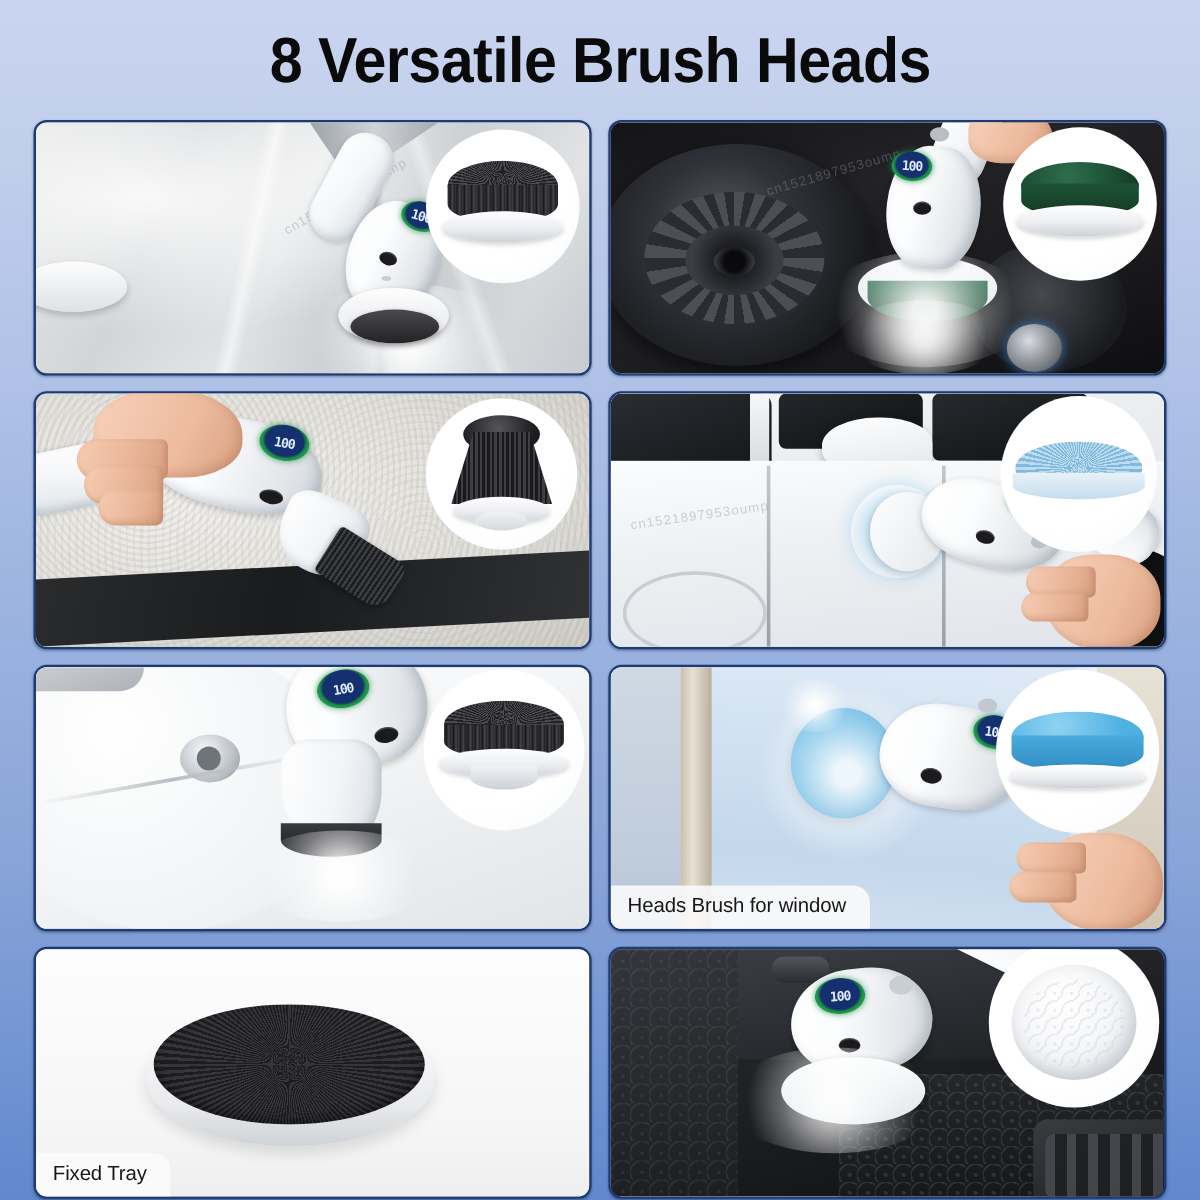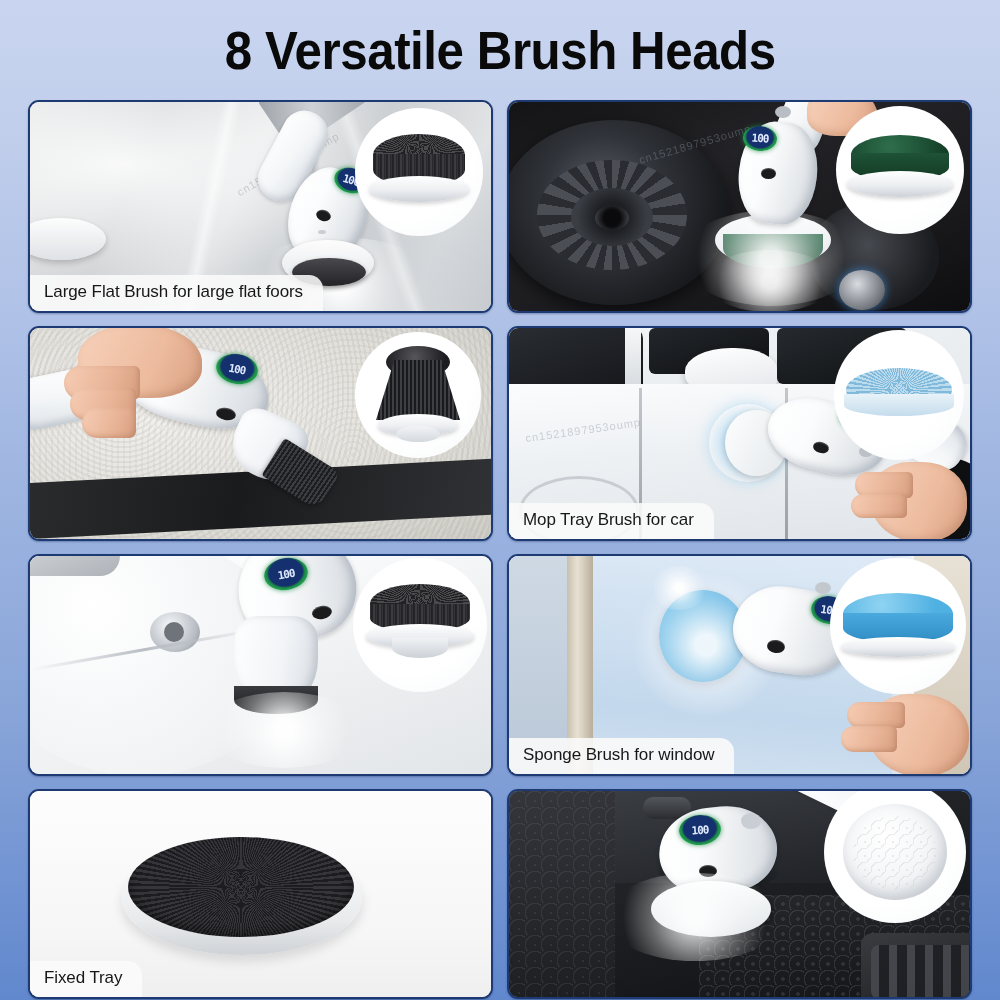--- a/index.html
+++ b/index.html
@@ -198,21 +198,20 @@
     </div>
 
     <div class="inset" style="right:8px;top:6px;width:128px;height:128px;">
       <div style="position:relative;width:104px;height:80px;">
         <div class="bristle-top" style="left:6px;top:2px;width:92px;height:42px;"></div>
         <div class="bristle-side" style="left:6px;top:22px;width:92px;height:32px;border-radius:0 0 46px 46px/0 0 16px 16px;"></div>
         <div class="base-disc" style="left:2px;top:44px;width:100px;height:26px;"></div>
       </div>
     </div>
 
-    <div class="caption">Large Flat Brush for large flat foors</div>
   </div>
 
   <div class="card">
     <div class="scene" style="background:linear-gradient(160deg,#141416 0%,#232327 35%,#1a1a1d 70%,#0e0e10 100%);">
       <div style="position:absolute;left:-10px;top:18px;width:230px;height:185px;border-radius:50%;background:radial-gradient(circle at 45% 40%,#5a5d63 0%,#303339 35%,#17181b 75%);box-shadow:0 6px 18px rgba(0,0,0,.6);"></div>
       <div style="position:absolute;left:28px;top:58px;width:150px;height:110px;border-radius:50%;background:repeating-conic-gradient(from 0deg,#4b4e54 0deg 9deg,#2a2c31 9deg 18deg);"></div>
       <div style="position:absolute;left:62px;top:86px;width:82px;height:58px;border-radius:50%;background:radial-gradient(circle,#1d1f23 30%,#3a3d43 70%);"></div>
       <div style="position:absolute;left:86px;top:104px;width:34px;height:24px;border-radius:50%;background:radial-gradient(circle,#0a0a0c 40%,#52555b);"></div>
       <div style="position:absolute;left:300px;top:100px;width:130px;height:108px;border-radius:50%;background:radial-gradient(circle at 45% 40%,#46494f,#1a1b1e 70%);"></div>
       <span class="watermark" style="left:128px;top:36px;transform:rotate(-16deg);">cn1521897953oump</span>
@@ -323,21 +322,20 @@
 
     <div class="inset" style="right:6px;top:2px;width:130px;height:130px;">
       <div style="position:relative;width:110px;height:54px;">
         <div style="position:absolute;left:2px;top:0;width:106px;height:44px;border-radius:50%;background:
              repeating-conic-gradient(from 10deg,#bcdcee 0deg 3deg,#7fb9db 3deg 6deg),
              radial-gradient(circle at 40% 30%,#d6ecf7,#86bdde 80%);"></div>
         <div style="position:absolute;left:0;top:26px;width:110px;height:22px;border-radius:0 0 55px 55px/0 0 11px 11px;background:linear-gradient(180deg,#e8f2f8,#c5dced);"></div>
       </div>
     </div>
 
-    <div class="caption">Mop Tray Brush for car</div>
   </div>
 
   <div class="card">
     <div class="scene" style="background:linear-gradient(160deg,#ffffff 0%,#f7f8f9 35%,#eceef0 65%,#e2e5e8 100%);">
       <div style="position:absolute;left:-40px;top:-20px;width:300px;height:240px;border-radius:50%;background:radial-gradient(circle at 35% 30%,#ffffff,#f0f2f4 70%,#e2e5e9 100%);"></div>
       <div style="position:absolute;left:-30px;top:0;width:120px;height:20px;background:linear-gradient(160deg,#cfd2d6,#aeb2b8);border-radius:0 0 40px 0;"></div>
       <div style="position:absolute;left:120px;top:56px;width:50px;height:40px;border-radius:50%;background:radial-gradient(circle at 40% 35%,#f7f9fa,#b9bec5 65%,#868b92 100%);"></div>
       <div style="position:absolute;left:134px;top:66px;width:20px;height:20px;border-radius:50%;background:#6f747b;"></div>
       <div style="position:absolute;left:0;top:92px;width:230px;height:3px;background:linear-gradient(90deg,rgba(185,190,196,0),#b9bec4,rgba(185,190,196,0));transform:rotate(-10deg);"></div>
 
@@ -394,21 +392,21 @@
     <div class="inset" style="right:4px;top:2px;width:136px;height:136px;">
       <div style="position:relative;width:114px;height:66px;">
         <div style="position:absolute;left:2px;top:0;width:110px;height:42px;border-radius:50%;background:
             radial-gradient(circle at 35% 28%,#8fd3f2,#4fb0e2 70%),
             repeating-conic-gradient(from 0deg,rgba(255,255,255,.16) 0deg 10deg,rgba(0,0,0,.05) 10deg 20deg);"></div>
         <div style="position:absolute;left:2px;top:20px;width:110px;height:30px;border-radius:0 0 55px 55px/0 0 15px 15px;background:linear-gradient(180deg,#4aa9dd,#2f8dc4);"></div>
         <div class="base-disc" style="left:0;top:44px;width:114px;height:20px;"></div>
       </div>
     </div>
 
-    <div class="caption">Sponge Brush for window</div>
+    <div class="caption">Heads Brush for window</div>
   </div>
 
   <div class="card">
     <div class="scene" style="background:linear-gradient(180deg,#fdfdfd 0%,#f6f6f7 70%,#efeff0 100%);">
       <div style="position:absolute;left:92px;top:52px;width:240px;height:112px;border-radius:50%;background:linear-gradient(180deg,#ffffff,#e8eaec 70%,#cfd2d6);box-shadow:0 6px 12px rgba(0,0,0,.12);"></div>
       <div style="position:absolute;left:98px;top:46px;width:226px;height:100px;border-radius:50%;background:
             repeating-conic-gradient(from 0deg,#36363a 0deg 1.6deg,#1d1d21 1.6deg 3.2deg),
             radial-gradient(circle at 42% 32%,#45454a,#1a1a1e 78%);
             box-shadow:inset 0 -4px 10px rgba(0,0,0,.4);"></div>
     </div>

